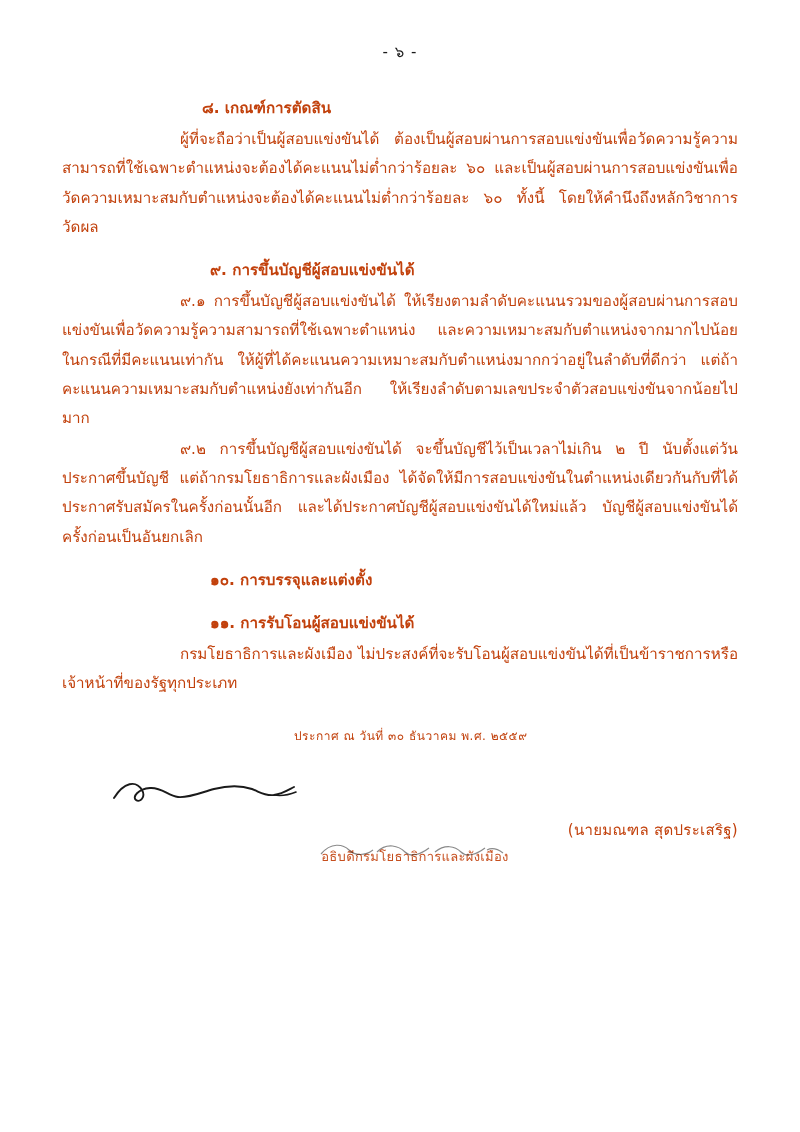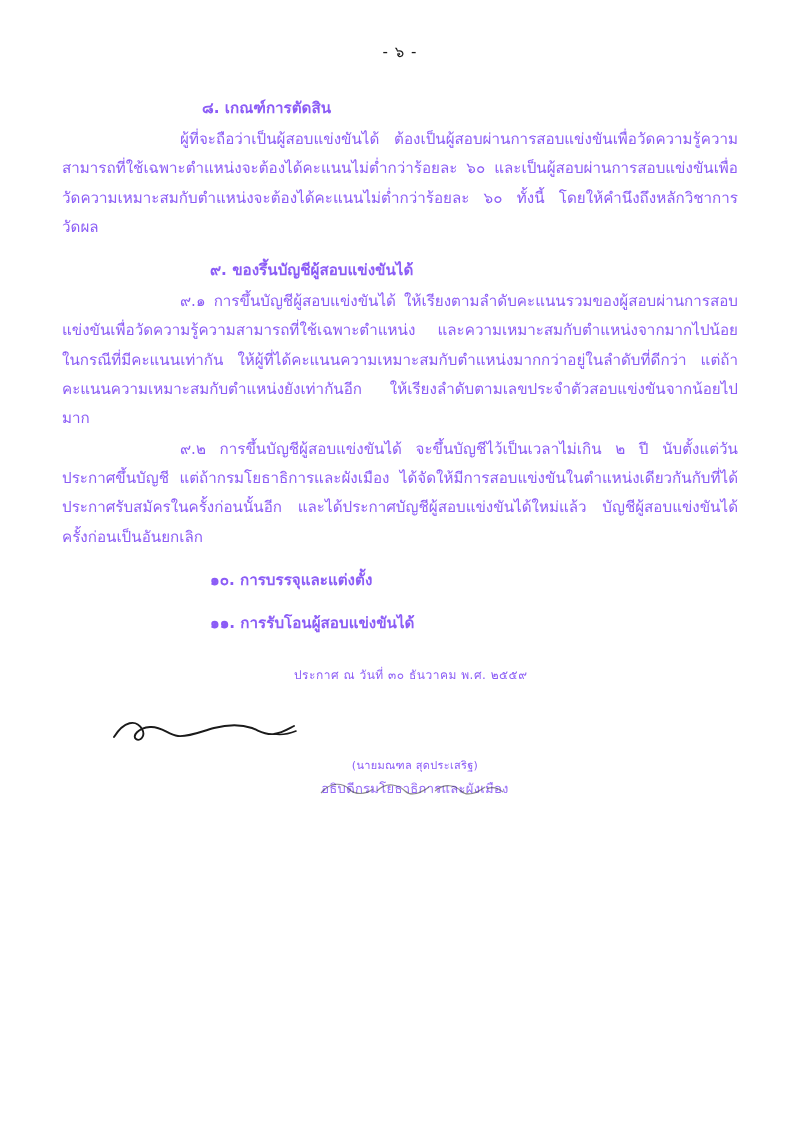--- a/index.html
+++ b/index.html
@@ -26,21 +26,21 @@
     text-align: center;
     font-size: 15px;
     margin-top: 40px;
     letter-spacing: 1px;
     color: #1a1a1a;
   }
   .content {
     margin: 30px 62px 0 62px;
     font-size: 15.2px;
     line-height: 1.92;
-    color: #8b5cf6;
+    color: #c2410c;
   }
   .section-head {
     font-weight: bold;
     margin-top: 14px;
   }
   .indent-head {
     display: inline-block;
     padding-left: 140px;
   }
   .indent-head-2 {
@@ -70,23 +70,24 @@
     text-align: center;
     position: relative;
   }
   .sig-svg {
     display: block;
     margin: 0 auto;
     margin-left: 44px;
   }
   .sig-name {
     margin-top: 6px;
-    font-size: 11px;
+    font-size: 15px;
     letter-spacing: 0.3px;
     margin-left: 30px;
+    text-align: right;
   }
   .sig-title {
     margin-top: 1px;
     font-size: 13px;
     letter-spacing: 0.3px;
     margin-left: 30px;
     opacity: 0.92;
   }
   .sig-stamp {
     position: absolute;
@@ -111,38 +112,39 @@
       <div class="section-head">
         <span class="indent-head">๘.</span>
         <span>เกณฑ์การตัดสิน</span>
       </div>
       <div class="para ind-lg">ผู้ที่จะถือว่าเป็นผู้สอบแข่งขันได้ ต้องเป็นผู้สอบผ่านการสอบแข่งขันเพื่อวัดความรู้ความสามารถที่ใช้เฉพาะตำแหน่งจะต้องได้คะแนนไม่ต่ำกว่าร้อยละ ๖๐ และเป็นผู้สอบผ่านการสอบแข่งขันเพื่อวัดความเหมาะสมกับตำแหน่งจะต้องได้คะแนนไม่ต่ำกว่าร้อยละ ๖๐ ทั้งนี้ โดยให้คำนึงถึงหลักวิชาการวัดผล</div>
     </div>
 
     <div class="block">
       <div class="section-head">
         <span class="indent-head-2">๙.</span>
-        <span>ของรึ้นบัญชีผู้สอบแข่งขันได้</span>
+        <span>การขึ้นบัญชีผู้สอบแข่งขันได้</span>
       </div>
       <div class="para ind-lg">๙.๑ การขึ้นบัญชีผู้สอบแข่งขันได้ ให้เรียงตามลำดับคะแนนรวมของผู้สอบผ่านการสอบแข่งขันเพื่อวัดความรู้ความสามารถที่ใช้เฉพาะตำแหน่ง และความเหมาะสมกับตำแหน่งจากมากไปน้อย ในกรณีที่มีคะแนนเท่ากัน ให้ผู้ที่ได้คะแนนความเหมาะสมกับตำแหน่งมากกว่าอยู่ในลำดับที่ดีกว่า แต่ถ้าคะแนนความเหมาะสมกับตำแหน่งยังเท่ากันอีก ให้เรียงลำดับตามเลขประจำตัวสอบแข่งขันจากน้อยไปมาก</div>
       <div class="para ind-lg">๙.๒ การขึ้นบัญชีผู้สอบแข่งขันได้ จะขึ้นบัญชีไว้เป็นเวลาไม่เกิน ๒ ปี นับตั้งแต่วันประกาศขึ้นบัญชี แต่ถ้ากรมโยธาธิการและผังเมือง ได้จัดให้มีการสอบแข่งขันในตำแหน่งเดียวกันกับที่ได้ประกาศรับสมัครในครั้งก่อนนั้นอีก และได้ประกาศบัญชีผู้สอบแข่งขันได้ใหม่แล้ว บัญชีผู้สอบแข่งขันได้ครั้งก่อนเป็นอันยกเลิก</div>
     </div>
 
     <div class="block">
       <div class="section-head">
         <span class="indent-head-2">๑๐.</span>
         <span>การบรรจุและแต่งตั้ง</span>
       </div>
     </div>
 
     <div class="block">
       <div class="section-head">
         <span class="indent-head-2">๑๑.</span>
         <span>การรับโอนผู้สอบแข่งขันได้</span>
       </div>
+      <div class="para ind-lg">กรมโยธาธิการและผังเมือง ไม่ประสงค์ที่จะรับโอนผู้สอบแข่งขันได้ที่เป็นข้าราชการหรือเจ้าหน้าที่ของรัฐทุกประเภท</div>
     </div>
 
     <div class="announce-line">ประกาศ  ณ  วันที่  ๓๐   ธันวาคม  พ.ศ.  ๒๕๕๙</div>
 
     <div class="signature-area">
       <svg class="sig-svg" width="200" height="34" viewBox="0 0 200 34">
         <path d="M8 22 C 18 6, 30 4, 36 14 C 40 21, 34 27, 30 24 C 26 21, 32 13, 44 12 C 56 11, 62 20, 72 21 C 84 22, 96 16, 108 13 C 120 10, 134 9, 146 13 C 154 16, 158 20, 168 19 C 176 18, 182 14, 188 11" fill="none" stroke="#1a1a1a" stroke-width="1.9" stroke-linecap="round"></path>
         <path d="M168 19 C 174 20, 180 20, 190 16" fill="none" stroke="#1a1a1a" stroke-width="1.6" stroke-linecap="round"></path>
       </svg>
       <div class="sig-name">(นายมณฑล  สุดประเสริฐ)</div>

